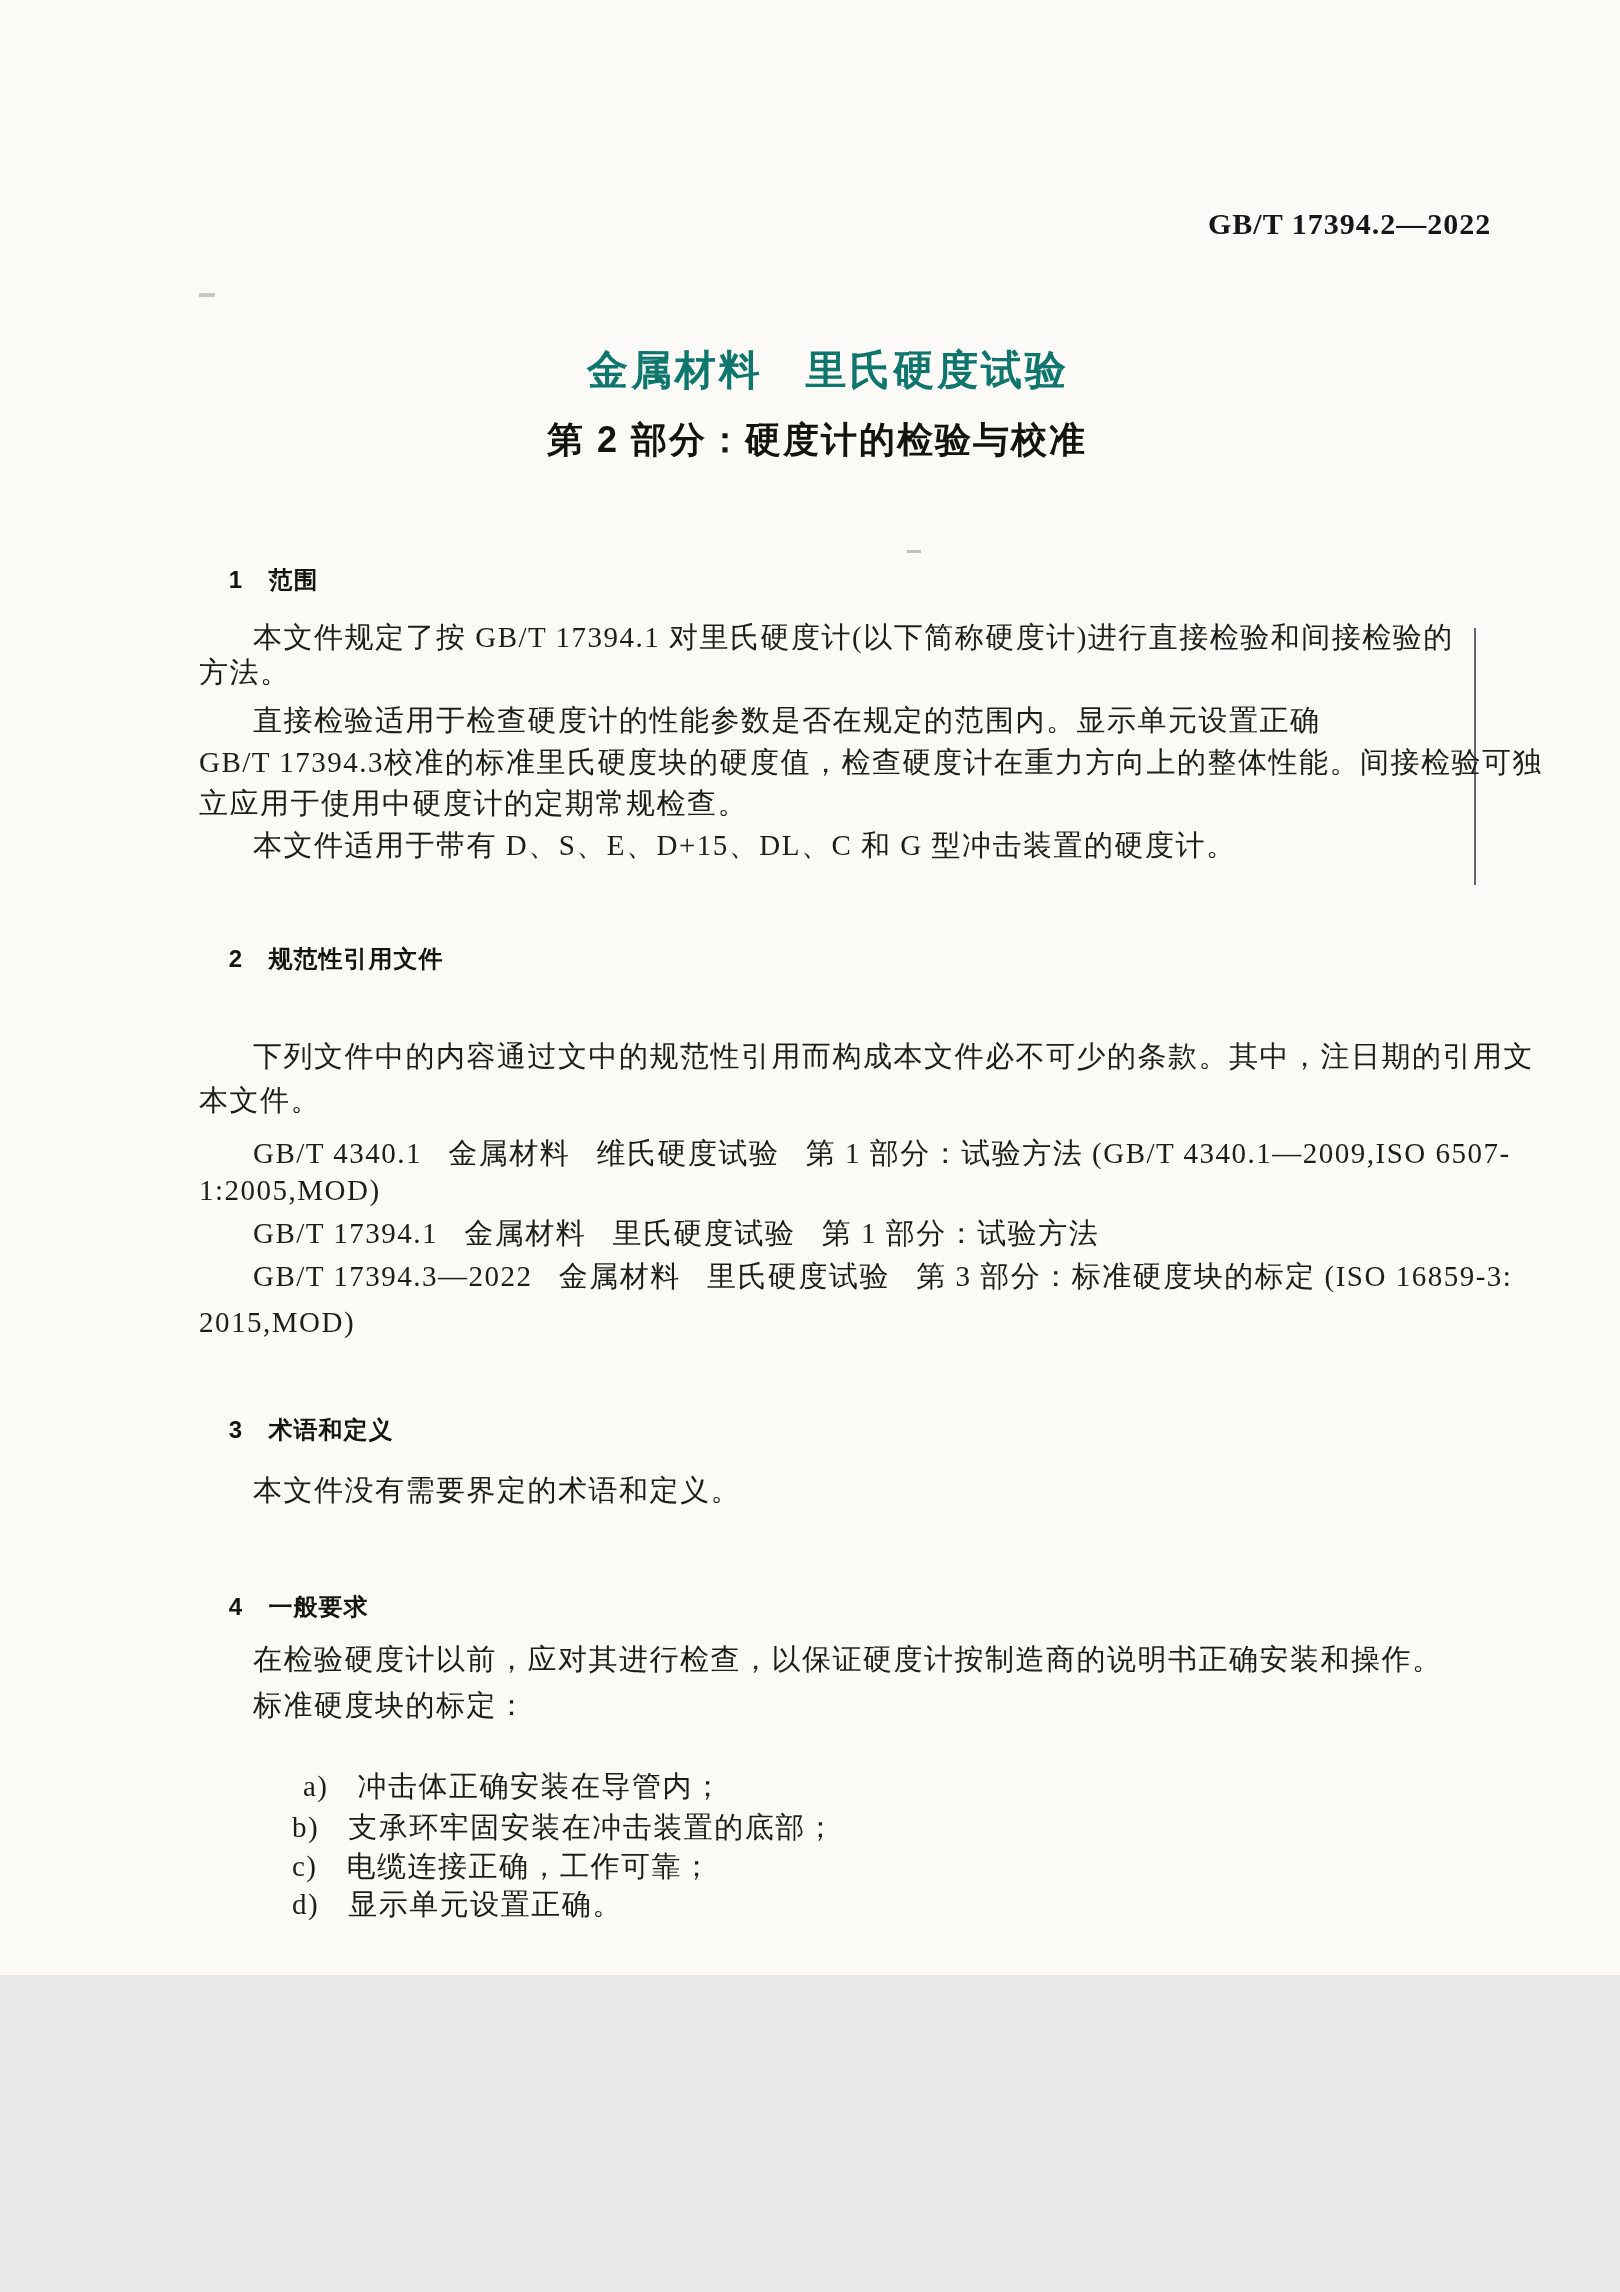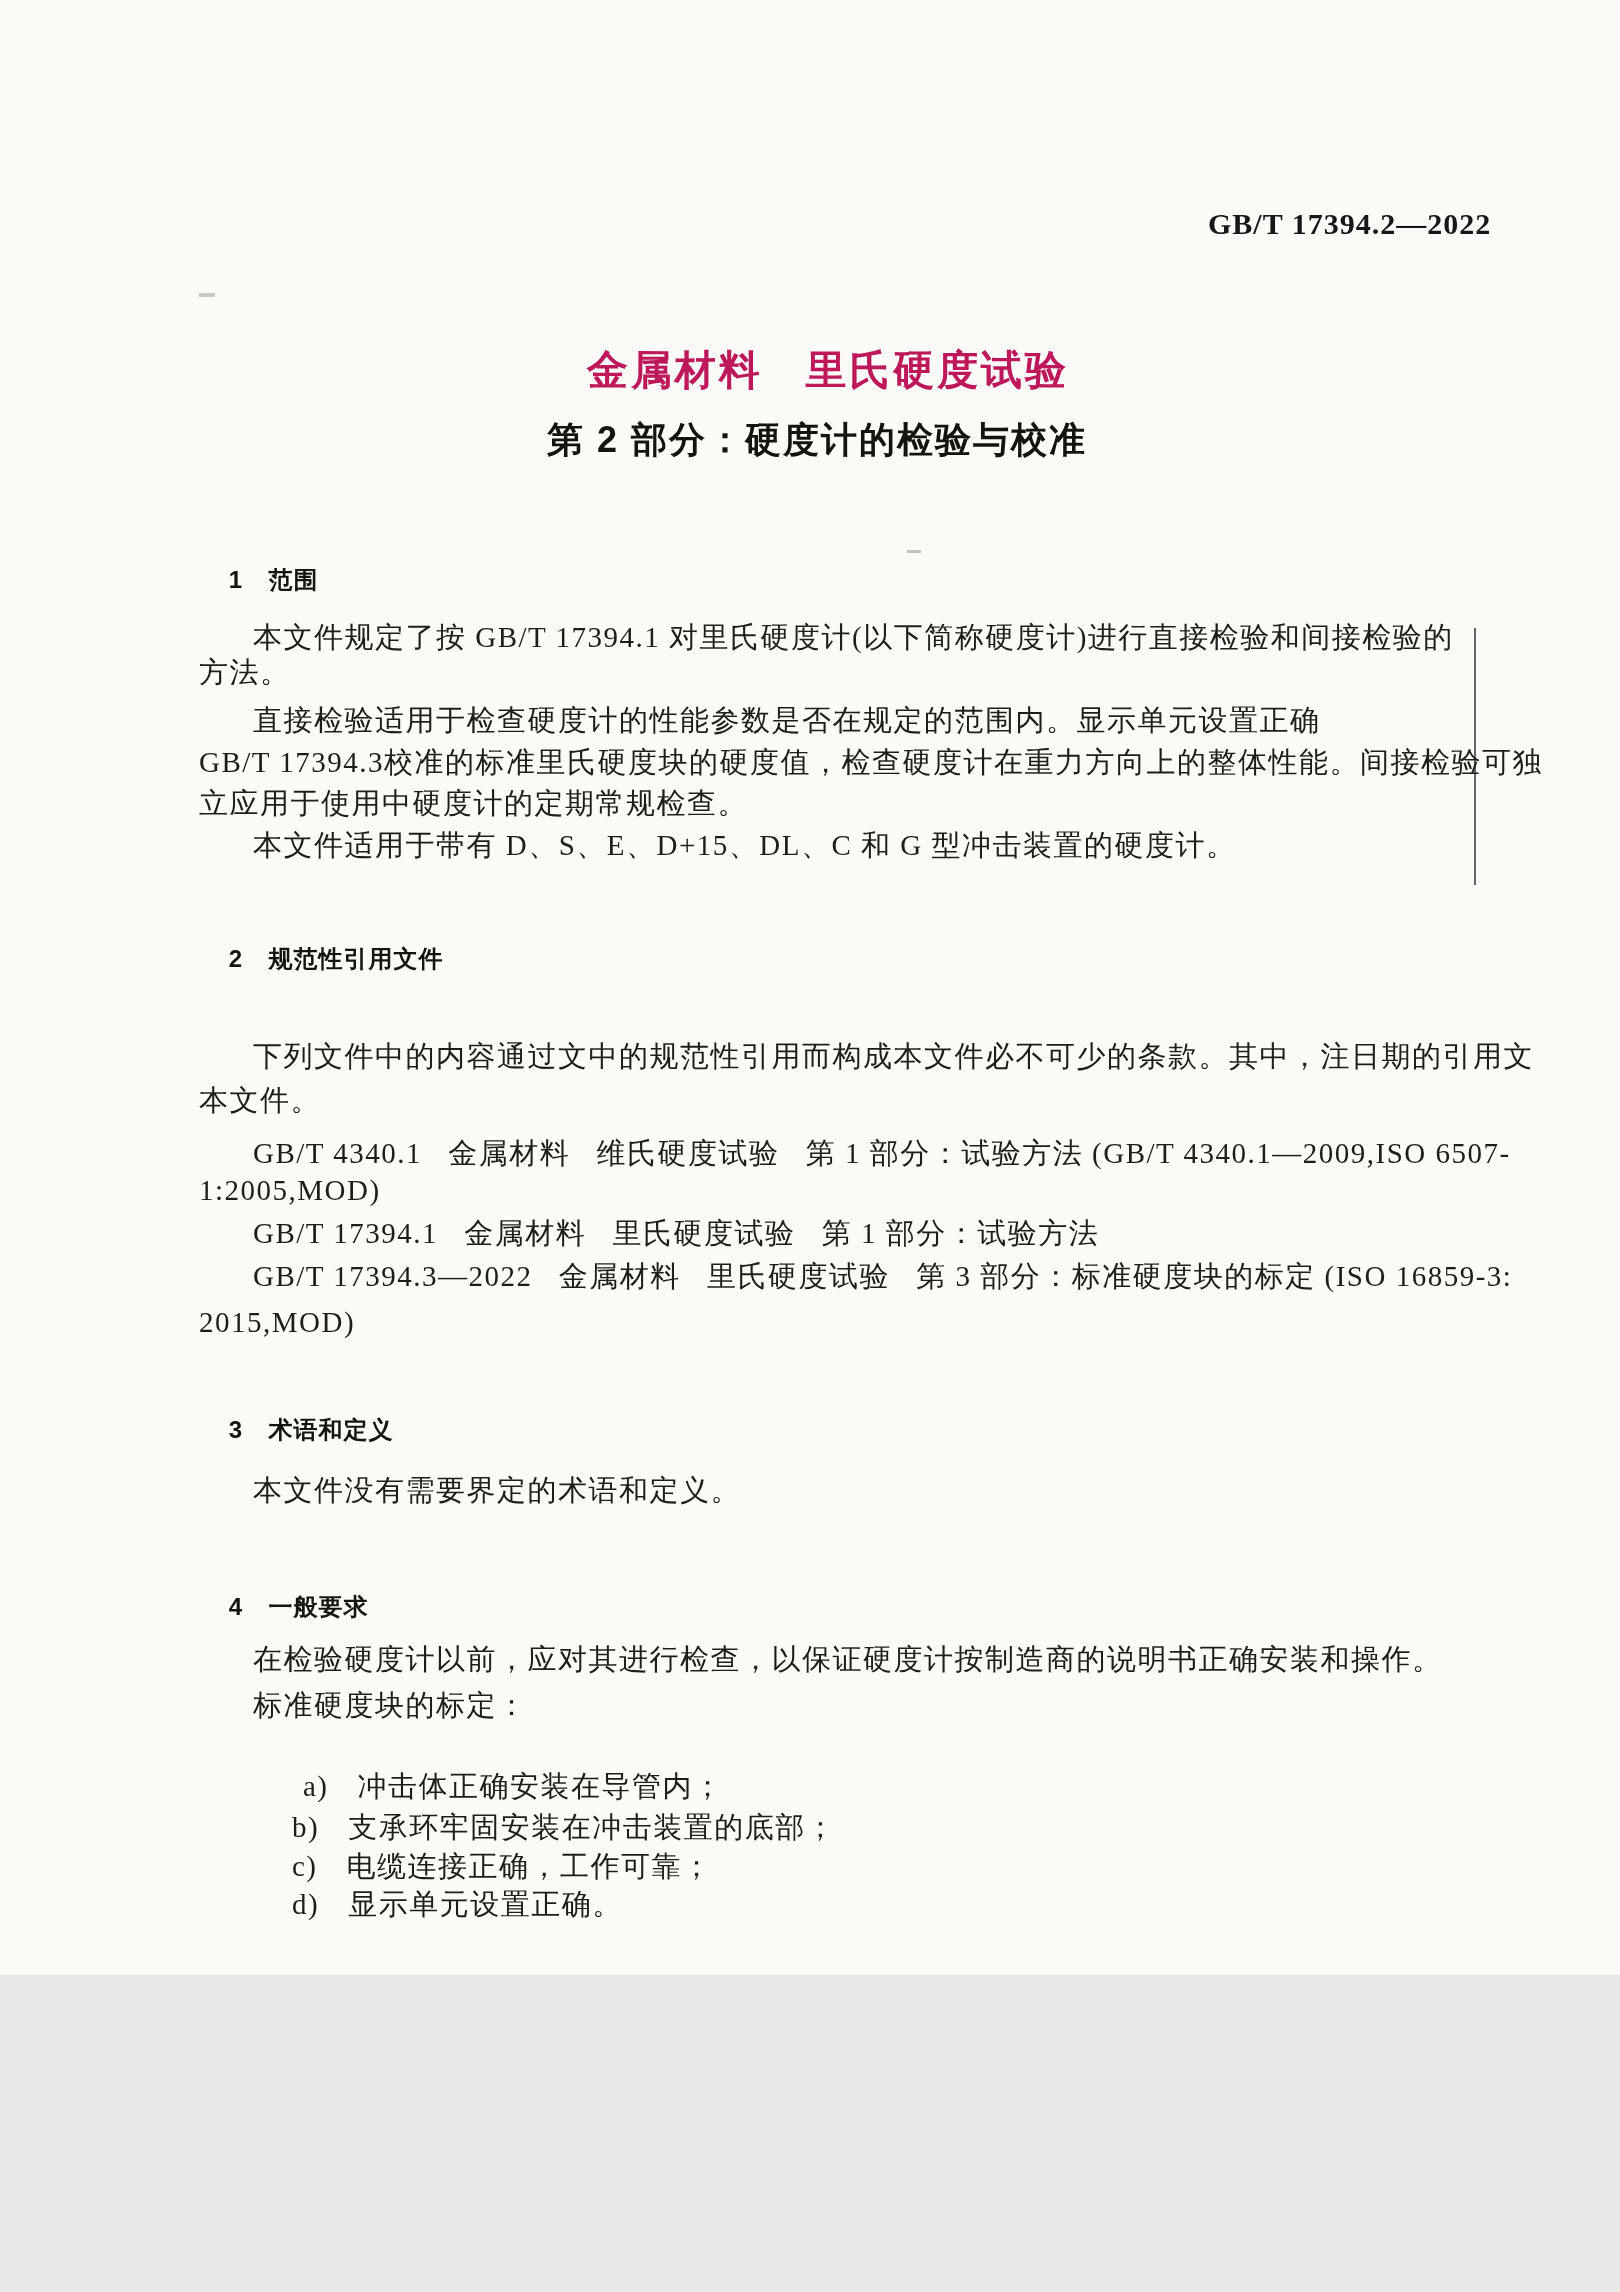--- a/index.html
+++ b/index.html
@@ -19,21 +19,21 @@
   }
   .hd .num { display:inline-block; margin-right:25.5px; }
   .code {
     position:absolute; left:1208px; top:207px;
     font-size:30px; font-weight:bold; letter-spacing:1px;
     font-family:"Liberation Serif", serif; color:#181715;
   }
   .title1 {
     position:absolute; left:587px; top:343px; white-space:pre;
     font-family:"Liberation Sans", sans-serif; font-weight:bold;
-    font-size:41px; letter-spacing:2.9px; color:#be185d;
+    font-size:41px; letter-spacing:2.9px; color:#0f766e;
   }
   .title2 {
     position:absolute; left:547px; top:416px; white-space:pre;
     font-family:"Liberation Sans", sans-serif; font-weight:bold;
     font-size:36px; letter-spacing:2px; color:#14130e;
   }
   .item .marker { display:inline-block; margin-right:29px; }
   .clause-num {
     font-family:"Liberation Sans", sans-serif; font-weight:bold;
     margin-right:25.5px; color:#15140f;

